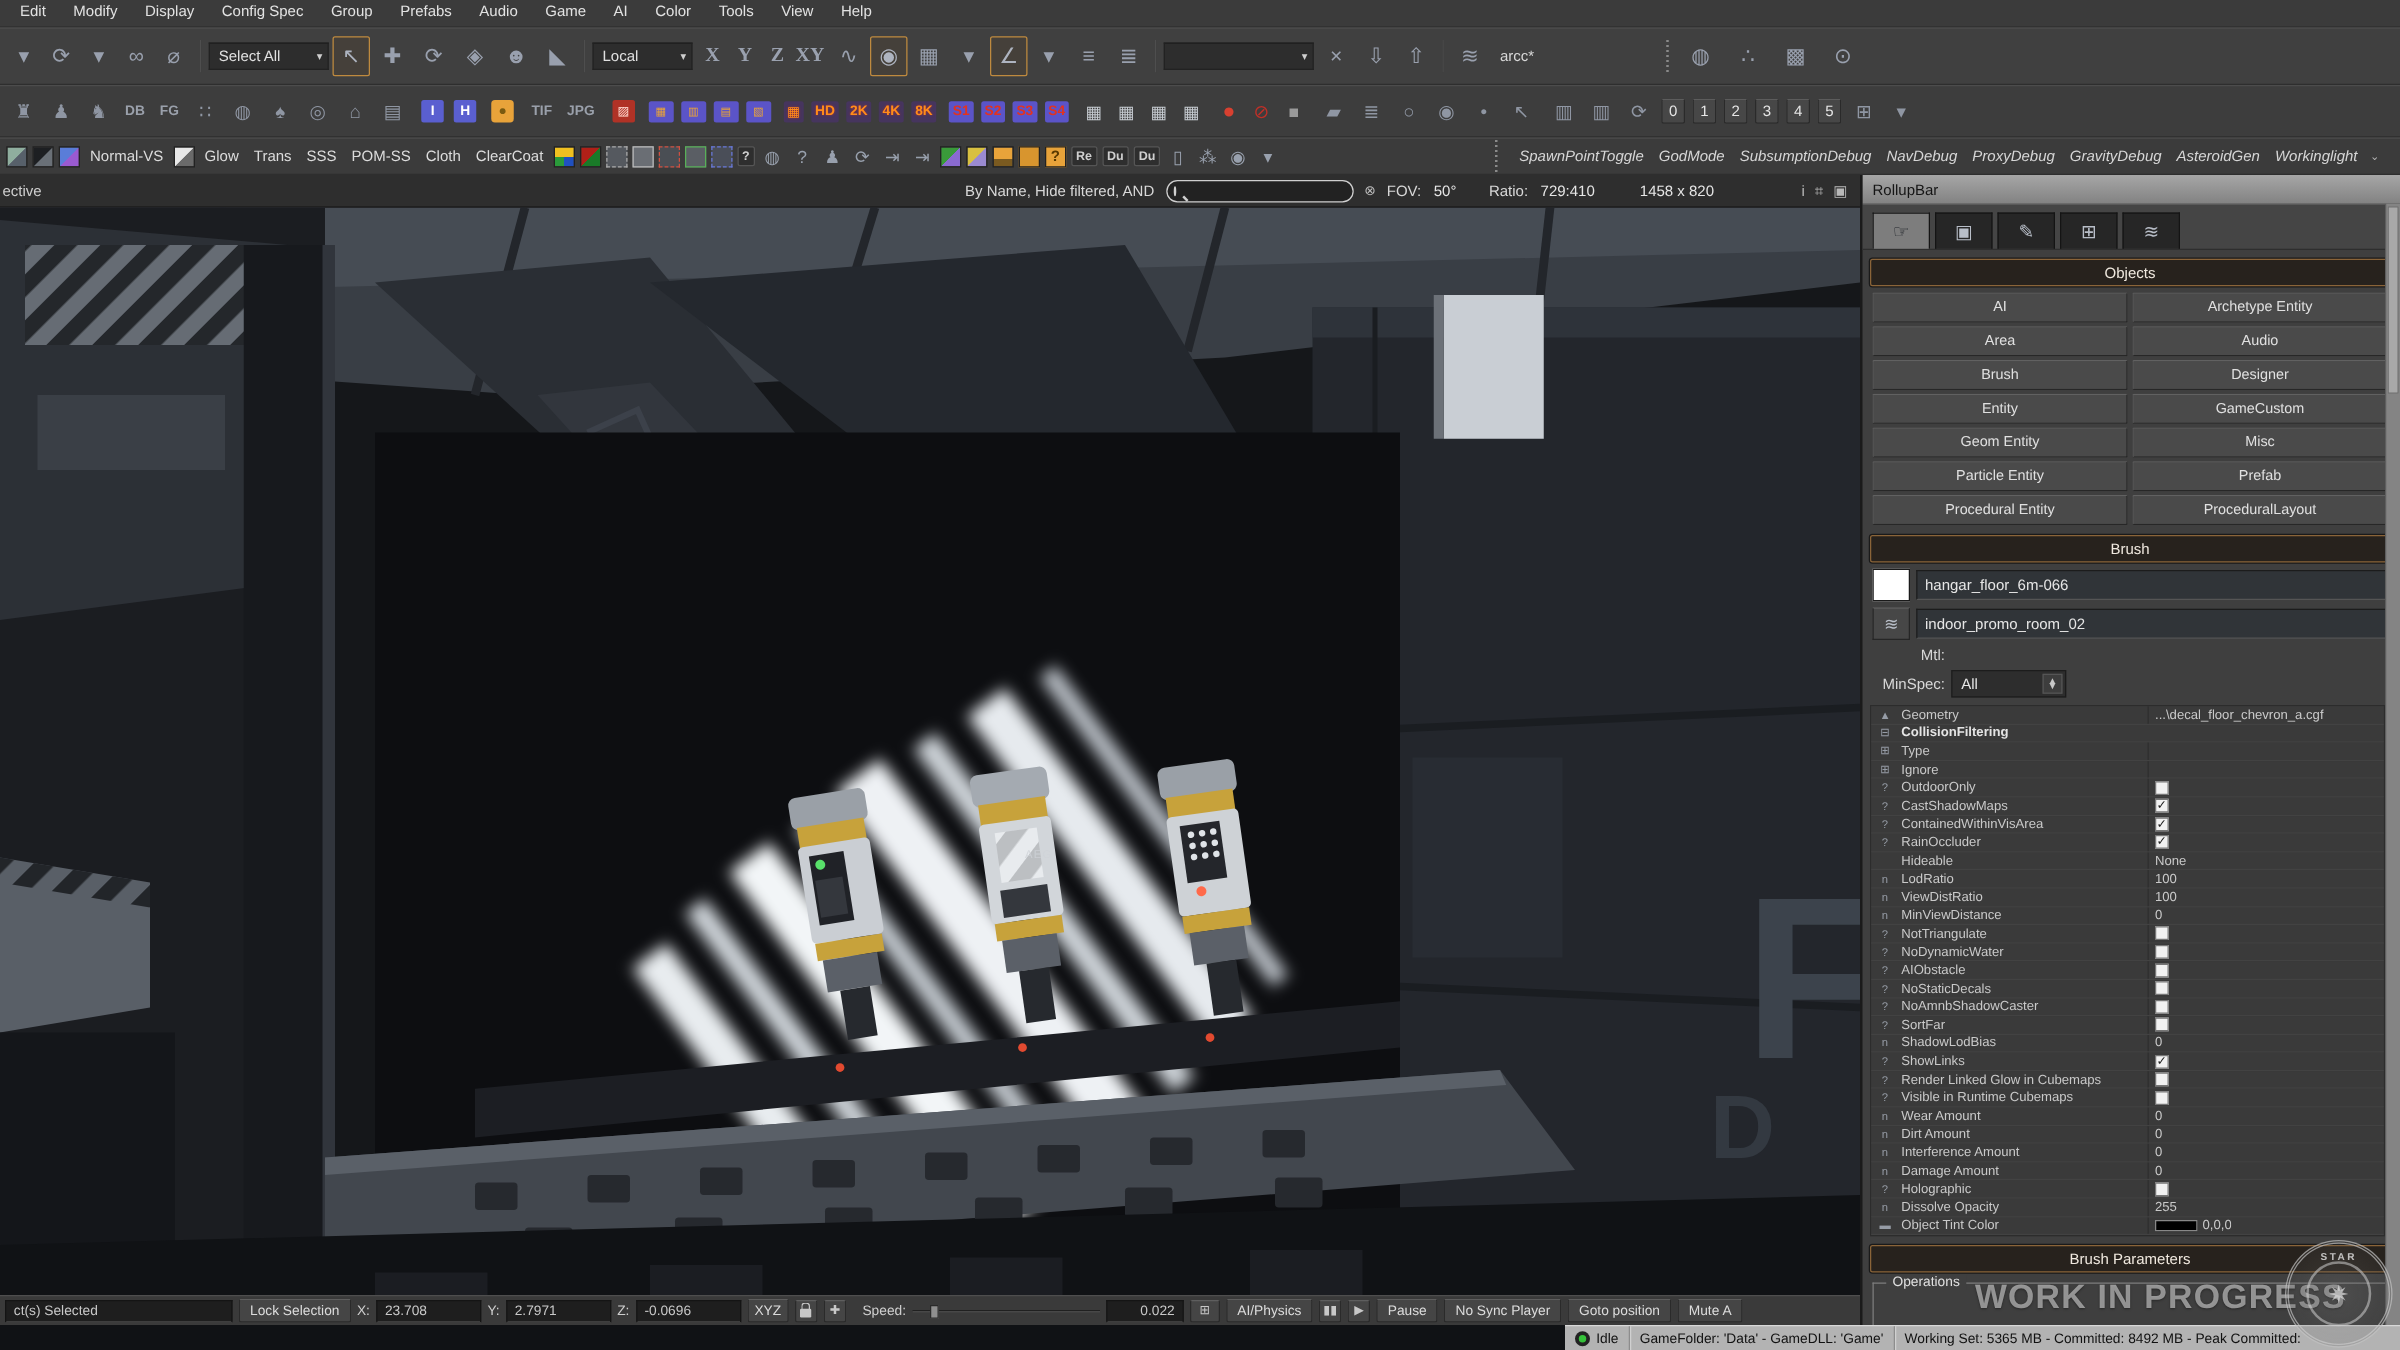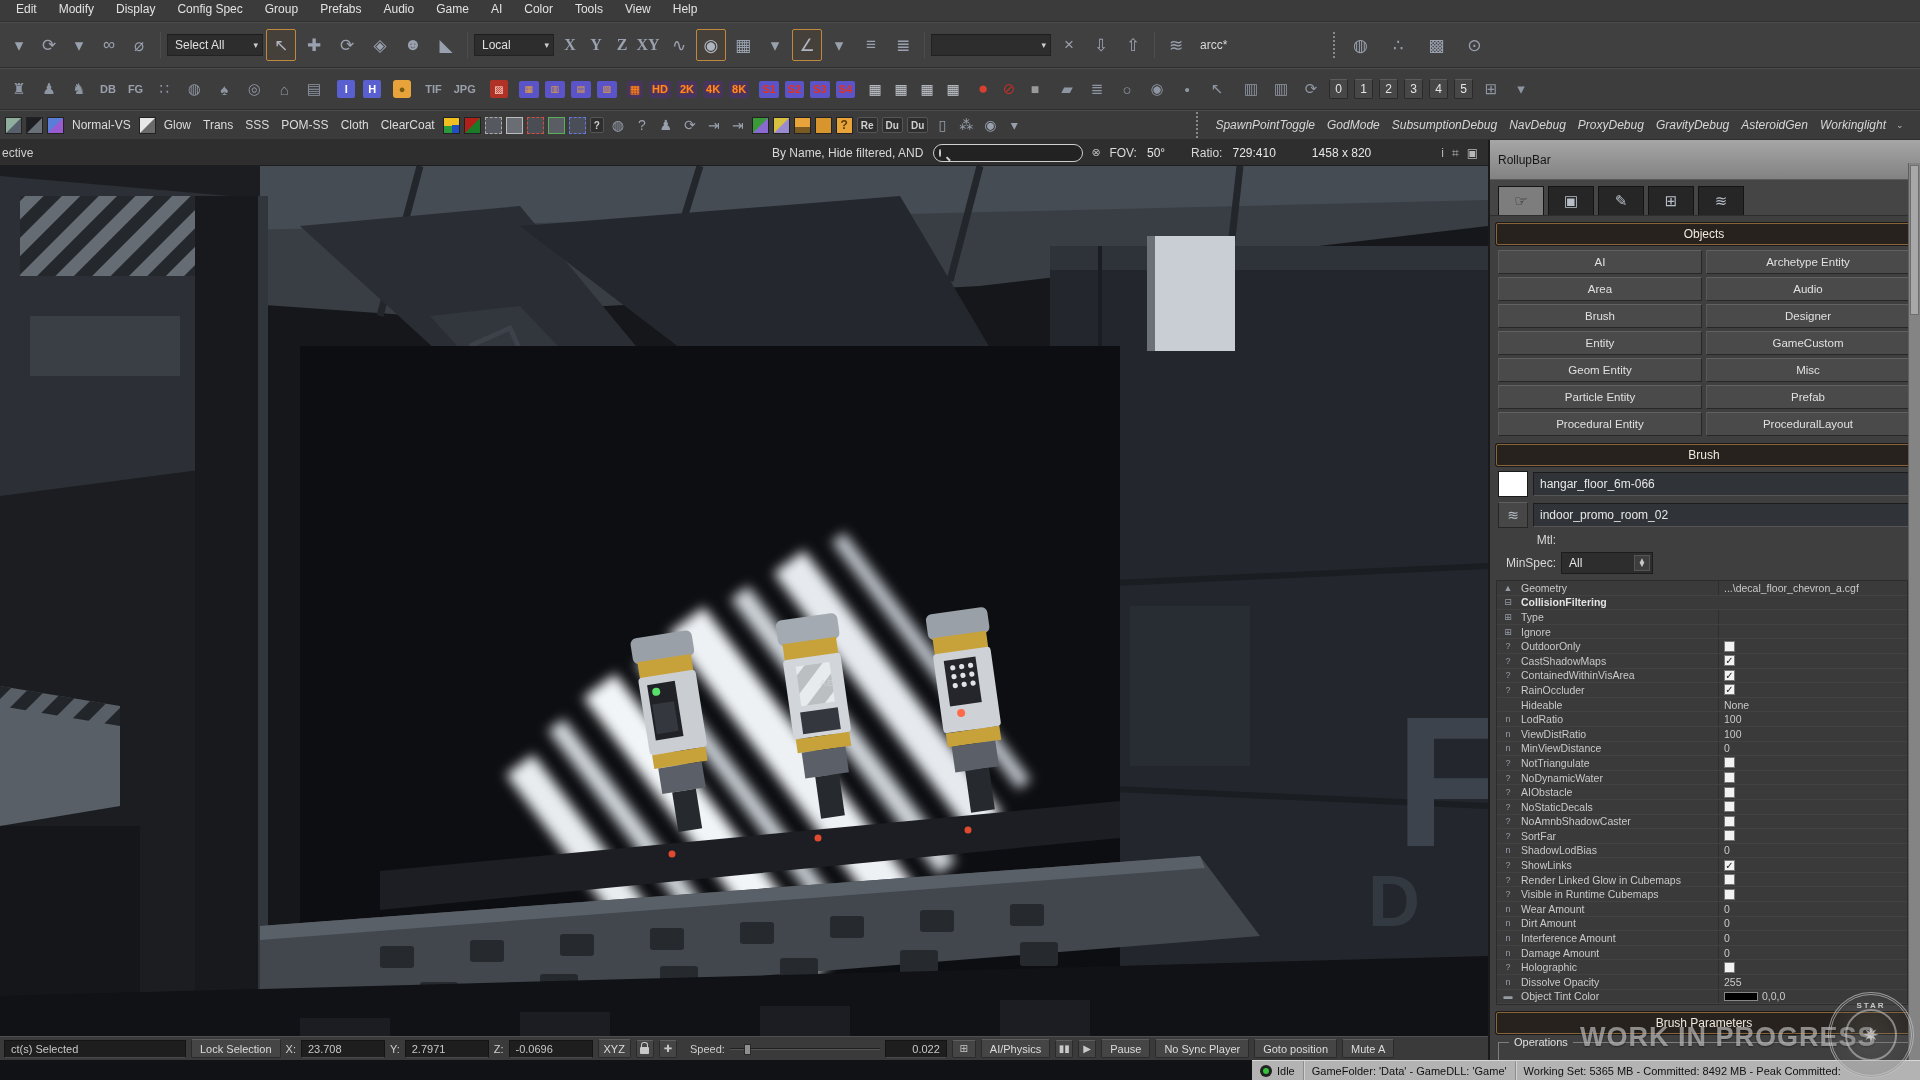--- a/index.html
+++ b/index.html
@@ -124,21 +124,21 @@
     border-top:1px solid #d8d8d8; display:flex; align-items:center; z-index:7; font-size:11px; color:#111; }
   .iseg { display:flex; align-items:center; gap:5px; padding:0 8px; height:100%;
     border-right:1px solid #8d8d8d; box-shadow:inset 1px 0 0 #d0d0d0; white-space:nowrap; overflow:hidden; }
   .idle-dot { width:12px; height:12px; border-radius:50%; background:#222; position:relative; }
   .idle-dot::after { content:""; position:absolute; left:3px; top:3px; width:6px; height:6px;
     border-radius:50%; background:#35c23a; }
 
   
   #panel { position:absolute; left:1488px; top:140px; width:432px; height:940px; background:#3f3f3f;
     border-left:2px solid #1a1a1a; z-index:5; overflow:hidden; }
-  #panel-title { height:40px; background:linear-gradient(#a6a6a6,#828282); color:#151515; font-size:12px;
+  #panel-title { height:24px; background:linear-gradient(#a6a6a6,#828282); color:#151515; font-size:12px;
     display:flex; align-items:center; padding-left:8px; border-bottom:1px solid #5a5a5a; }
   #panel-scroll { position:absolute; right:0; top:23px; bottom:0; width:12px; background:#848484;
     border-left:1px solid #5e5e5e; }
   #panel-scroll .thumb { position:absolute; left:1px; right:1px; top:2px; height:150px; background:#a8a8a8; border:1px solid #6e6e6e; }
   #tabs { display:flex; gap:4px; padding:6px 0 0 8px; height:36px; border-bottom:1px solid #2e2e2e; background:#454545; }
   .tab { width:46px; height:29px; background:#262626; border:1px solid #141414; border-bottom:none;
     display:flex; align-items:center; justify-content:center; color:#b8bec8; font-size:15px; cursor:default; }
   .tab.active { background:#7d7d7d; color:#20242a; }
   .rheader { margin:7px 8px 5px 6px; height:22px; background:#27221d; border:1px solid #8a6439;
     box-shadow:0 0 0 1px #1a1a1a; color:#f0e9df; font-size:12px; display:flex; align-items:center;

